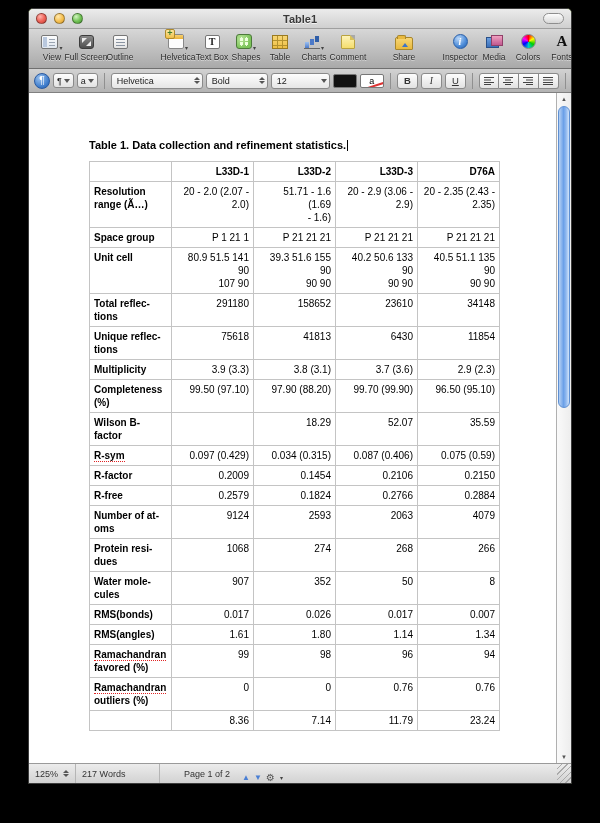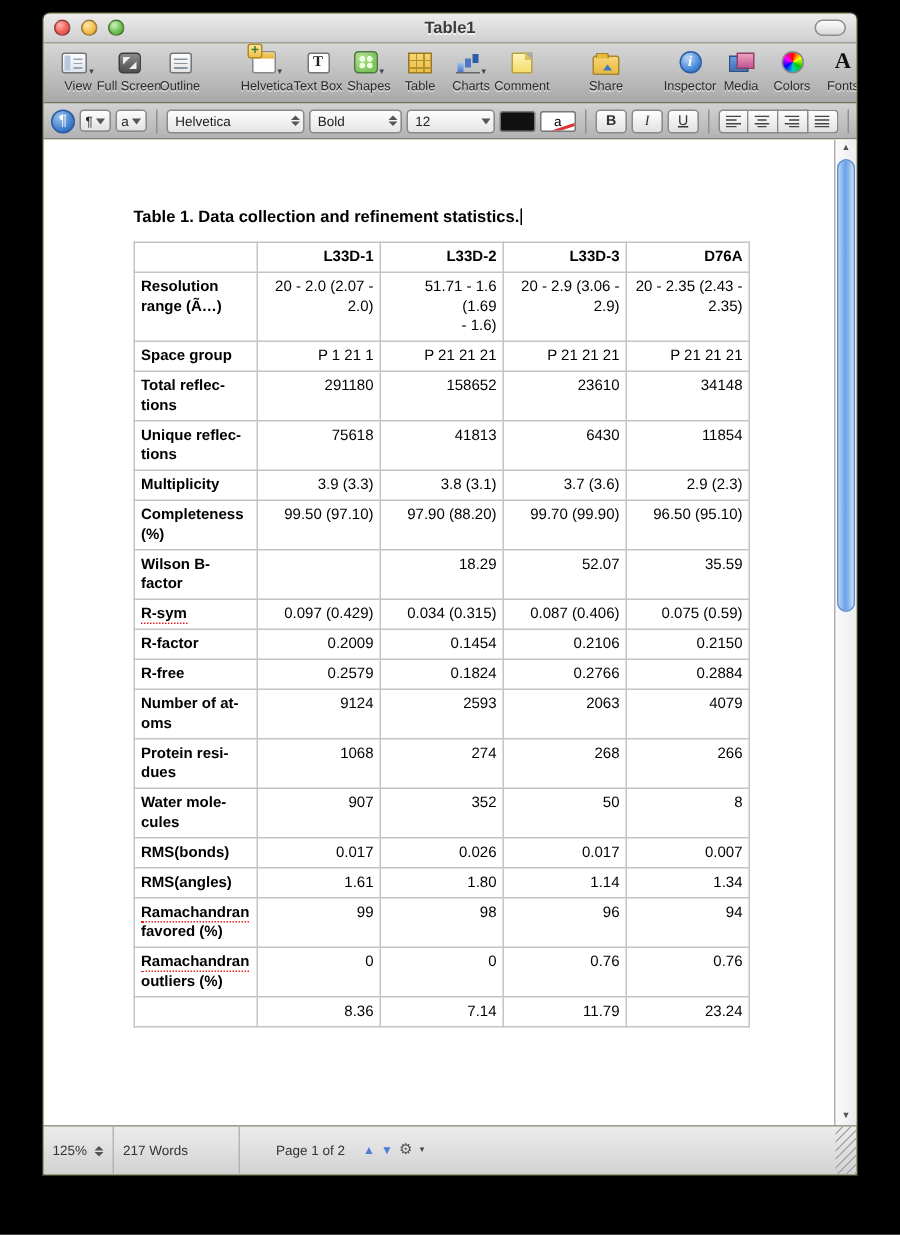--- a/index.html
+++ b/index.html
@@ -127,22 +127,22 @@
   
   .vscroll{flex:0 0 15px;border-left:1px solid #b0b0b0;background:linear-gradient(to right,#fafafa,#ededed);
     position:relative;}
   .sarrow{position:absolute;left:0;right:0;height:11px;display:flex;align-items:center;justify-content:center;
     font-size:6px;color:#555;}
   .sarrow.up{top:0;} .sarrow.down{bottom:1px;}
   .sthumb{position:absolute;left:1px;right:1px;top:13px;height:302px;border-radius:7px;
     background:linear-gradient(to right,#b7d2f4,#6ba0e8 45%,#8fb8ef 70%,#d2e4fa);
     border:1px solid #5d8fd2;}
   
-  .statusbar{height:33px;flex:0 0 auto;background:linear-gradient(#ececec,#d2d2d2);
-    border-top:1px solid #9a9a9a;display:flex;align-items:center;font-size:9px;color:#333;}
+  .statusbar{height:20px;flex:0 0 auto;background:linear-gradient(#ececec,#d2d2d2);
+    border-top:1px solid #9a9a9a;display:flex;align-items:flex-end;font-size:9px;color:#333;}
   .s-sec{display:flex;align-items:center;height:100%;padding:0 6px;border-right:1px solid #b5b5b5;gap:3px;}
   .s-noline{border-right:none;}
   .navarrows{display:flex;align-items:center;gap:4px;padding:0 6px;}
   .navarrows .tri{font-size:8px;color:#4a7fd4;line-height:8px;}
   .gear{font-size:10px;color:#555;line-height:10px;}
   .grip{margin-left:auto;width:14px;height:100%;background:
     repeating-linear-gradient(135deg,transparent 0 3px,#aaa 3px 4px);}
   .pagesec{margin-left:18px;}
 </style>
 </head>
@@ -369,20 +369,31 @@
 2.35)</td>
             </tr>
             <tr>
               <th class="rl">Space group</th>
               <td class="v">P 1 21 1</td>
               <td class="v">P 21 21 21</td>
               <td class="v">P 21 21 21</td>
               <td class="v">P 21 21 21</td>
             </tr>
             <tr>
+              <th class="rl">Unit cell</th>
+              <td class="v">80.9 51.5 141 90
+107 90</td>
+              <td class="v">39.3 51.6 155 90
+90 90</td>
+              <td class="v">40.2 50.6 133 90
+90 90</td>
+              <td class="v">40.5 51.1 135 90
+90 90</td>
+            </tr>
+            <tr>
               <th class="rl">Total reflec-
 tions</th>
               <td class="v">291180</td>
               <td class="v">158652</td>
               <td class="v">23610</td>
               <td class="v">34148</td>
             </tr>
             <tr>
               <th class="rl">Unique reflec-
 tions</th>

